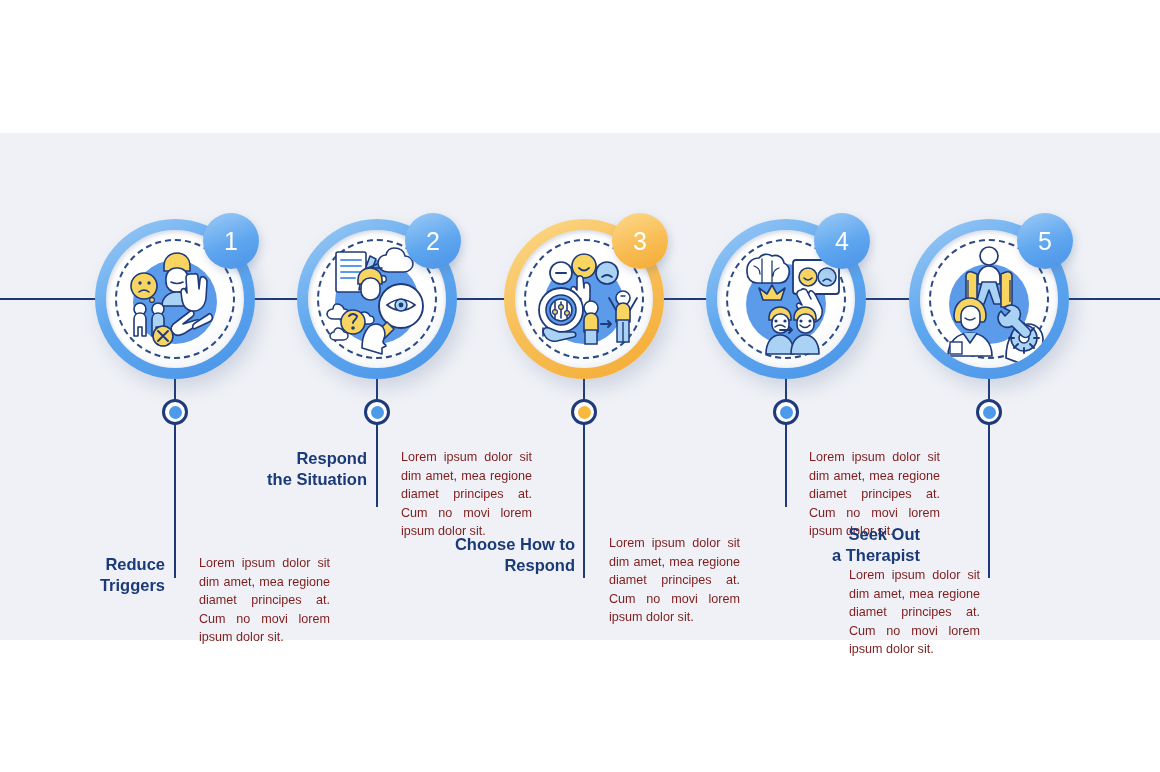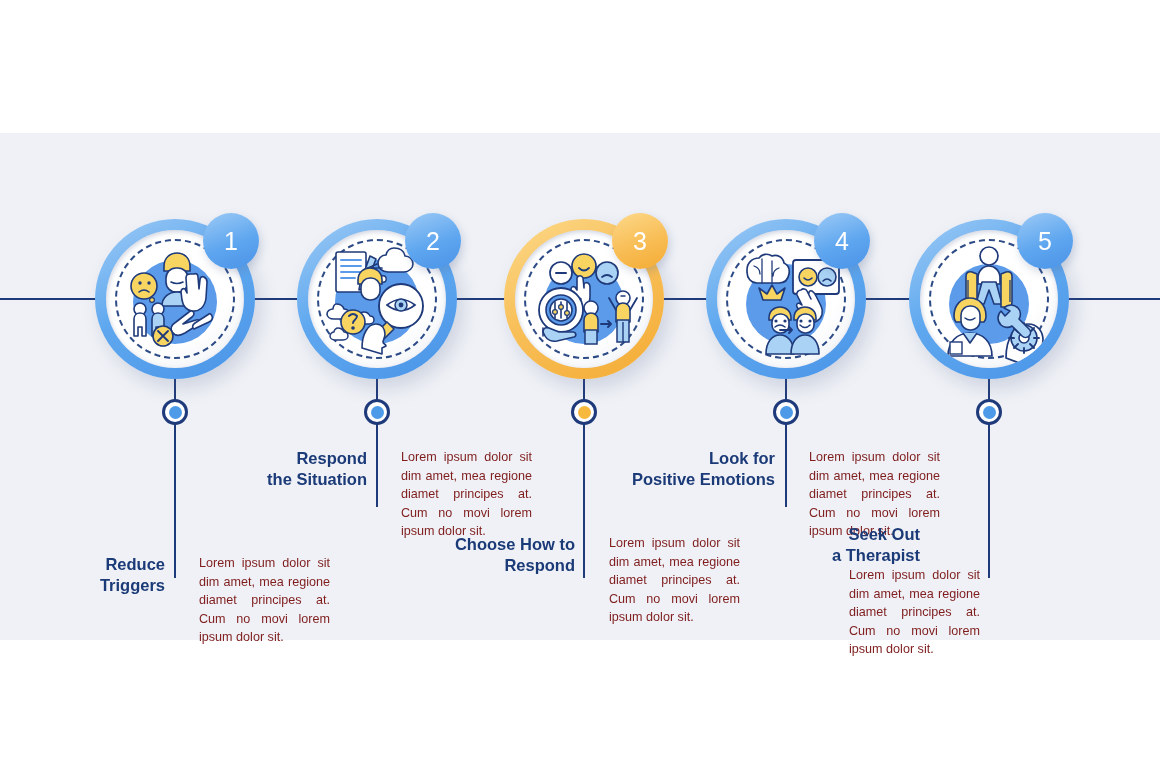--- a/index.html
+++ b/index.html
@@ -345,22 +345,20 @@
         </svg>
       </div>
     </div>
     <div class="badge" style="left:814px; top:213px;">
       <span>4</span>
     </div>
     <div class="node" style="left:773px; top:399px;">
         <i></i>
       </div>
     <div class="txt left" style="left:615px; top:448px; width:325px; justify-content:flex-end;">
-      <div class="ttl">Look for
-Positive Emotions</div>
       <div class="body">Lorem ipsum dolor sit dim amet, mea regione diamet principes at. Cum no movi lorem ipsum dolor sit.</div>
     </div>
   </div>
 
   <div class="step">
     <div class="stem" style="left:988px; top:372px; height:206px;"></div>
     <div class="ring" style="left:909px; top:219px;">
       <div class="inner"></div>
       <div class="dashring"></div>
       <div class="artwrap">

